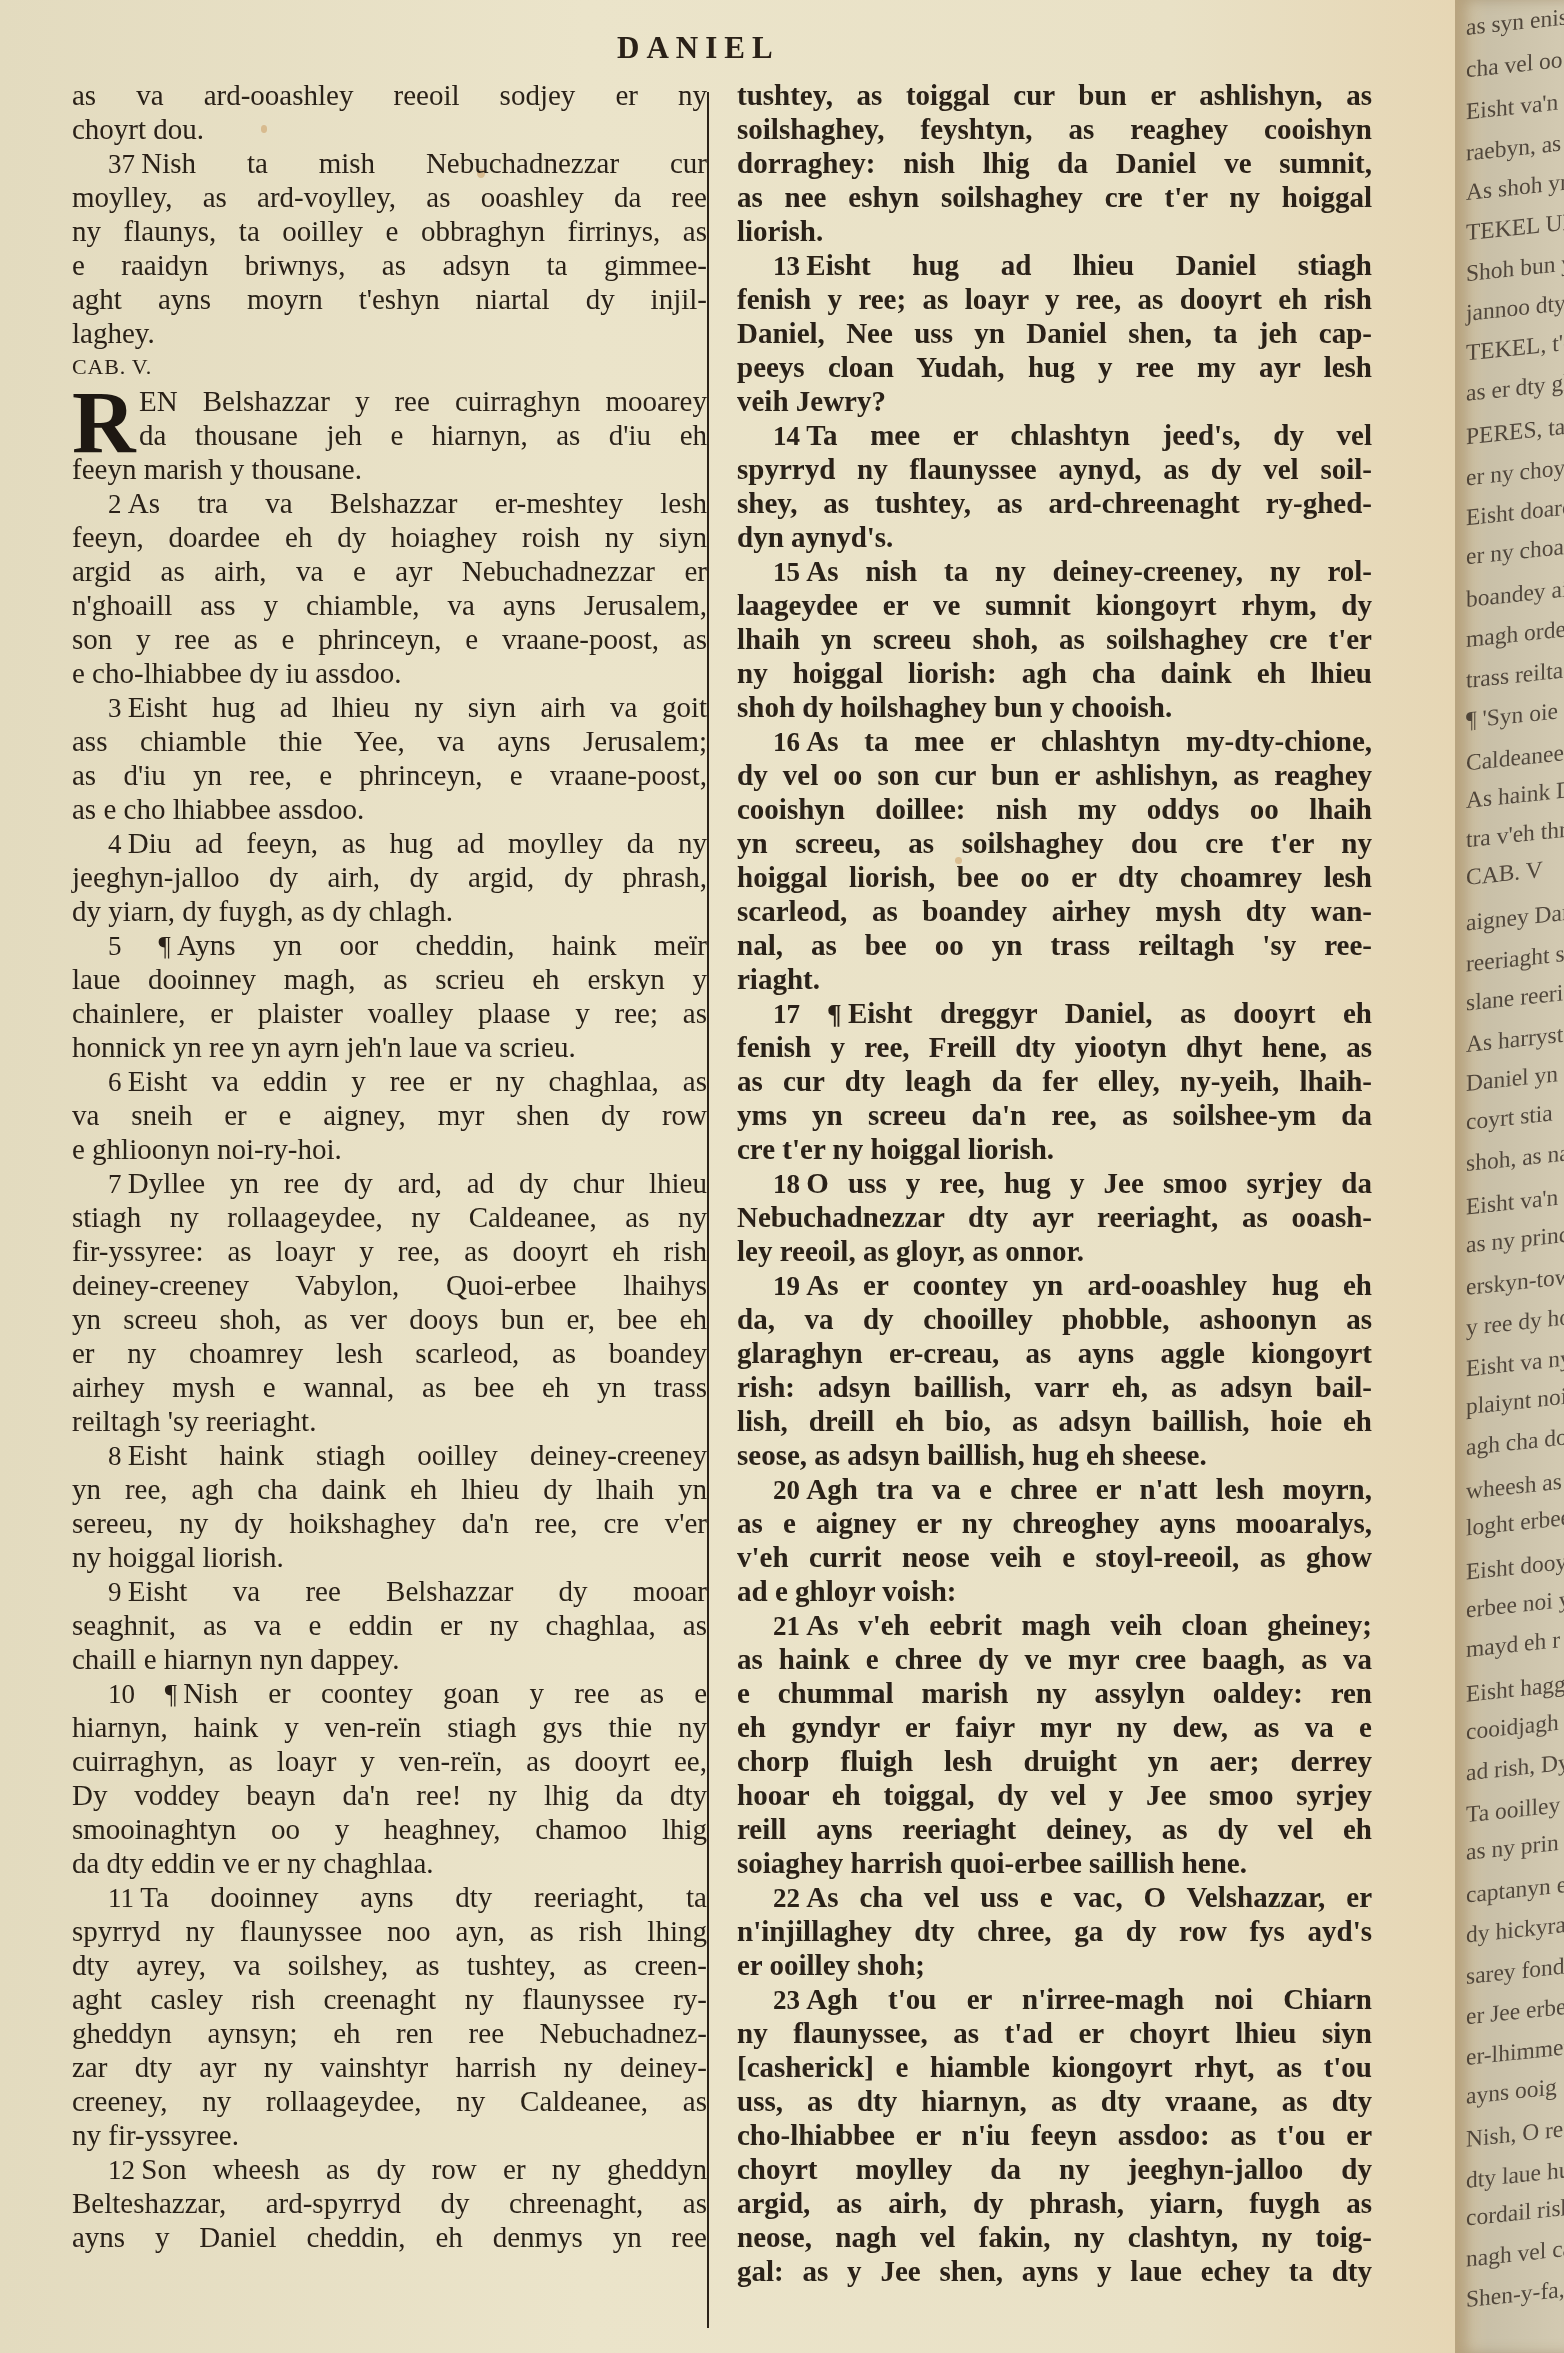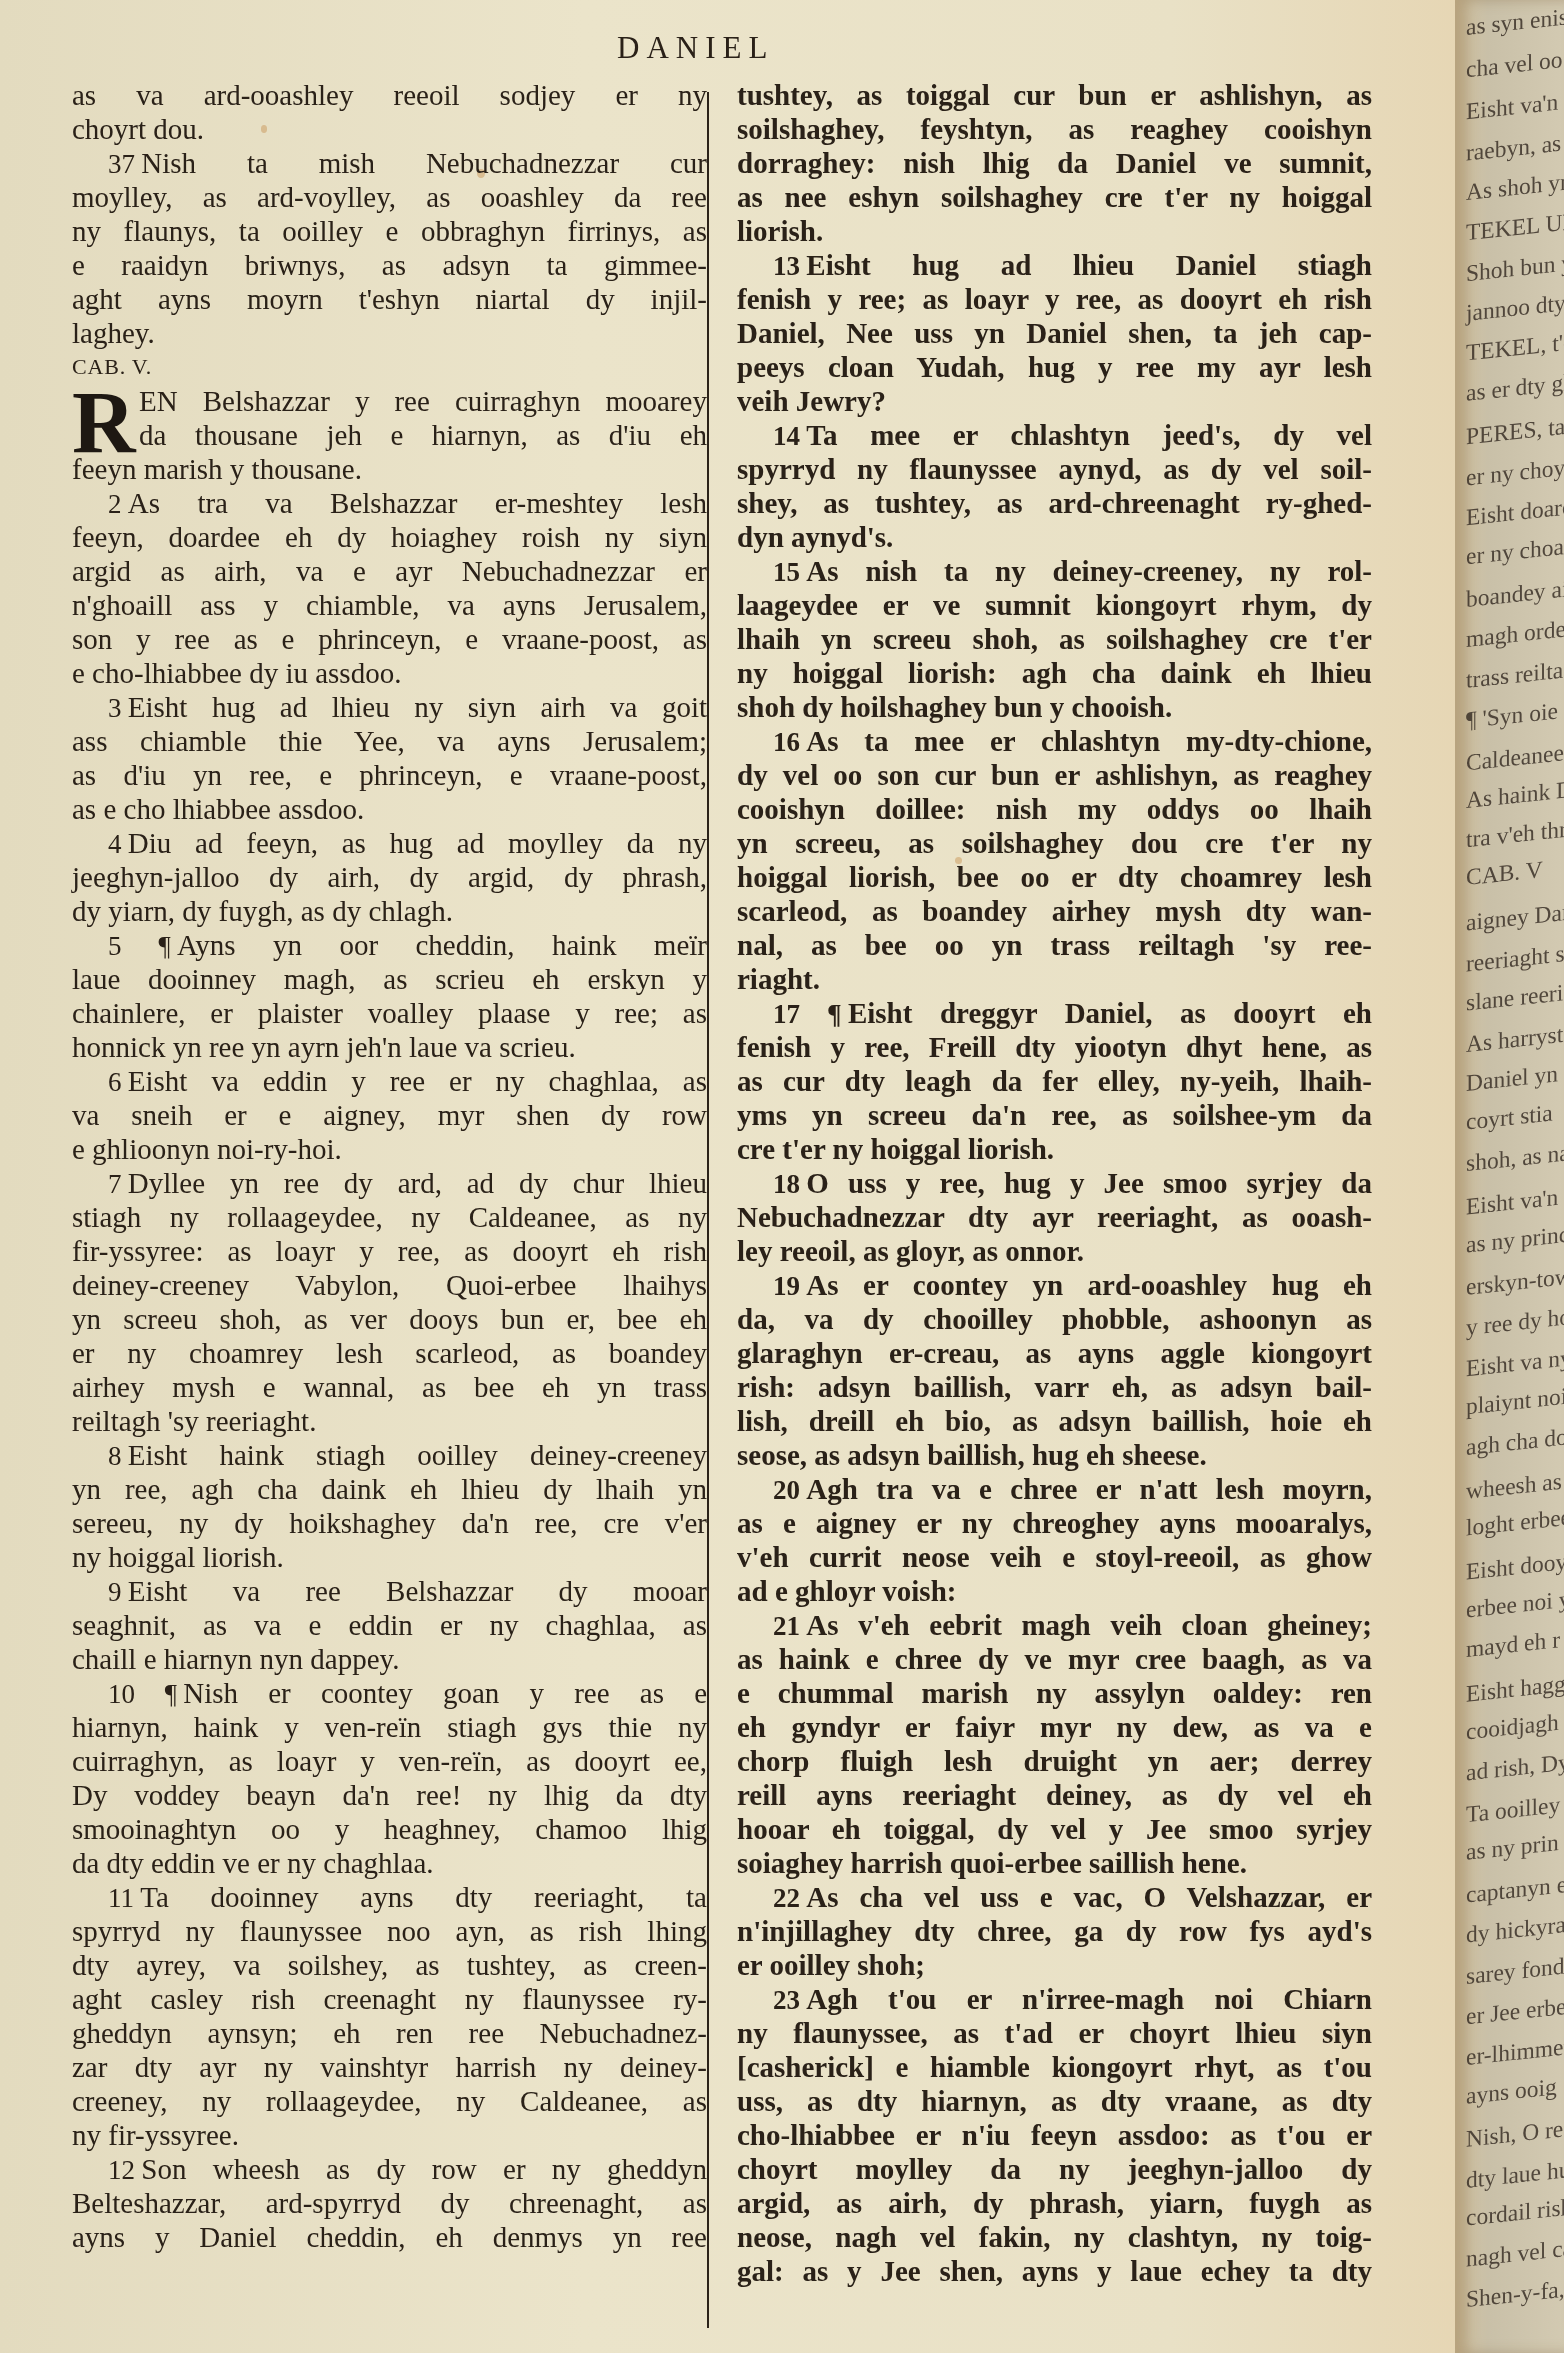--- a/index.html
+++ b/index.html
@@ -20,21 +20,21 @@
     box-shadow: inset 11px 0 14px rgba(120,90,50,0.35);
     overflow: hidden;
   }
   .curl-line {
     position: absolute; left: 11px; white-space: nowrap;
     font-size: 23.5px; color: #3b3128; opacity: 0.85;
     transform: skewY(-6deg);
   }
   .running-head {
     position: absolute; top: 30px; left: 617px;
-    font-size: 31px; letter-spacing: 7px; color: #2a2118;
+    font-size: 31px; letter-spacing: 7px; color: #2a2118; font-weight: bold;
   }
   .col {
     position: absolute; top: 78px;
   }
   .col.left { left: 72px; width: 635px; }
   .col.right { left: 737px; width: 635px; font-weight: bold; }
   .rule {
     position: absolute; left: 707px; top: 92px; width: 2.3px; height: 2236px;
     background: #2b2219;
   }
@@ -253,22 +253,22 @@
       <span class="line">v'eh currit neose veih e stoyl-reeoil, as ghow</span>
       <span class="line last">ad e ghloyr voish:</span>
     </div>
 
     <div class="para">
       <span class="line indent"><span class="vnum">21</span><span>As v'eh eebrit magh veih cloan gheiney;</span></span>
       <span class="line">as haink e chree dy ve myr cree baagh, as va</span>
       <span class="line">e chummal marish ny assylyn oaldey: ren</span>
       <span class="line">eh gyndyr er faiyr myr ny dew, as va e</span>
       <span class="line">chorp fluigh lesh druight yn aer; derrey</span>
+      <span class="line">hooar eh toiggal, dy vel y Jee smoo syrjey</span>
       <span class="line">reill ayns reeriaght deiney, as dy vel eh</span>
-      <span class="line">hooar eh toiggal, dy vel y Jee smoo syrjey</span>
       <span class="line last">soiaghey harrish quoi-erbee saillish hene.</span>
     </div>
 
     <div class="para">
       <span class="line indent"><span class="vnum">22</span><span>As cha vel uss e vac, O Velshazzar, er</span></span>
       <span class="line">n'injillaghey dty chree, ga dy row fys ayd's</span>
       <span class="line last">er ooilley shoh;</span>
     </div>
 
     <div class="para">

